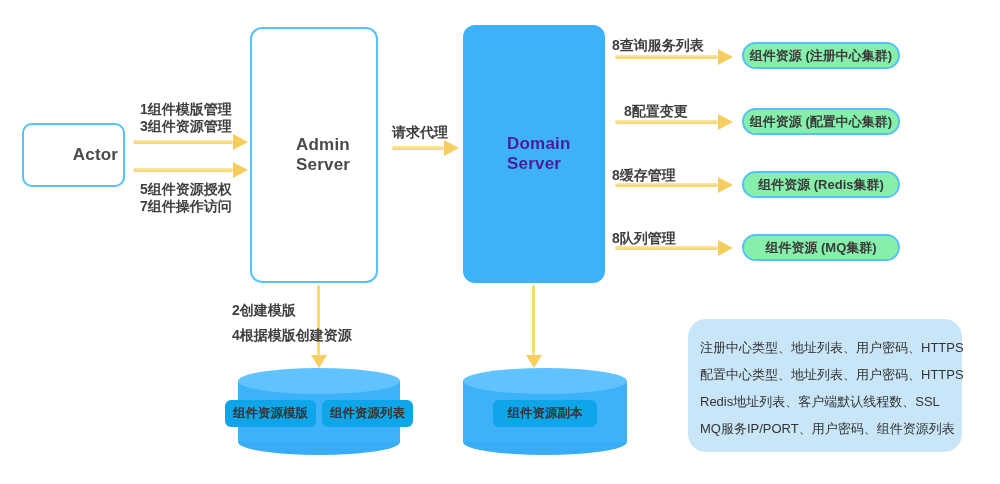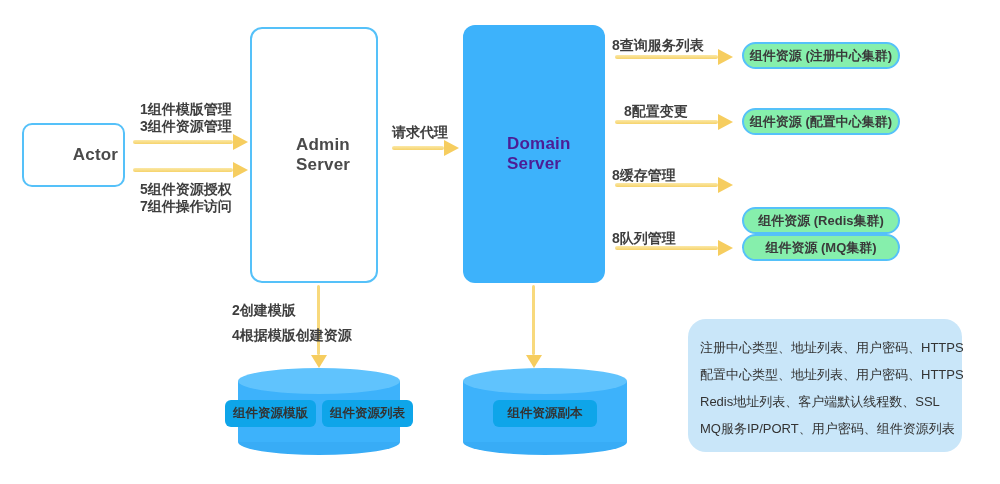--- a/index.html
+++ b/index.html
@@ -122,21 +122,21 @@
 
   <div class="flow-label center" style="left:612px; top:230px; width:110px;">8队列管理</div>
   <div class="arrow-h" style="left:615px; top:246px; width:103px;"></div>
 
   <div class="resource-box" style="top:42px;">
     <span>组件资源 (注册中心集群)</span>
   </div>
   <div class="resource-box" style="top:108px;">
     <span>组件资源 (配置中心集群)</span>
   </div>
-  <div class="resource-box" style="top:171px;margin-top:36px;">
+  <div class="resource-box" style="top:171px;">
     <span>组件资源 (Redis集群)</span>
   </div>
   <div class="resource-box" style="top:234px;">
     <span>组件资源 (MQ集群)</span>
   </div>
 
   <div class="arrow-v" style="left:317px; top:285px; height:70px;"></div>
   <div class="flow-label center" style="left:232px; top:302px; width:170px;">2创建模版</div>
   <div class="flow-label center" style="left:232px; top:327px; width:170px;">4根据模版创建资源</div>
 

